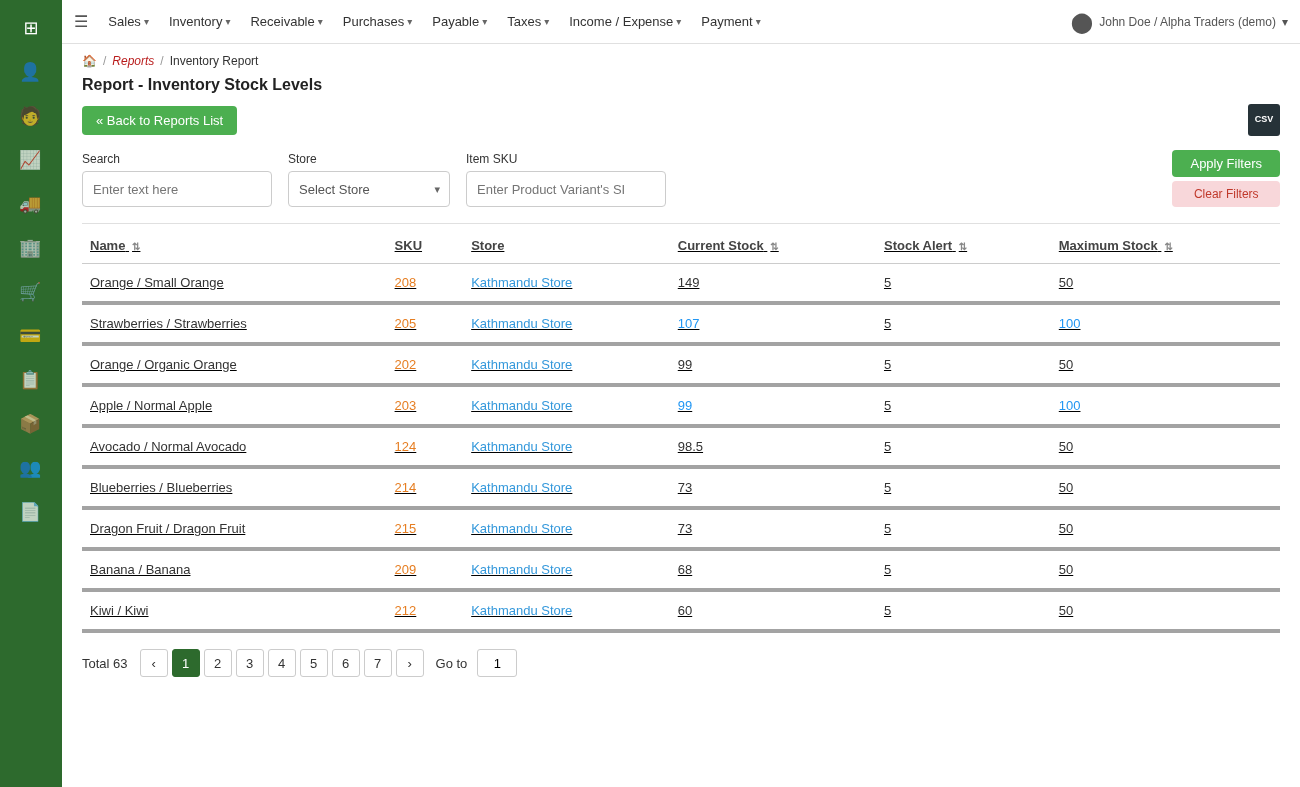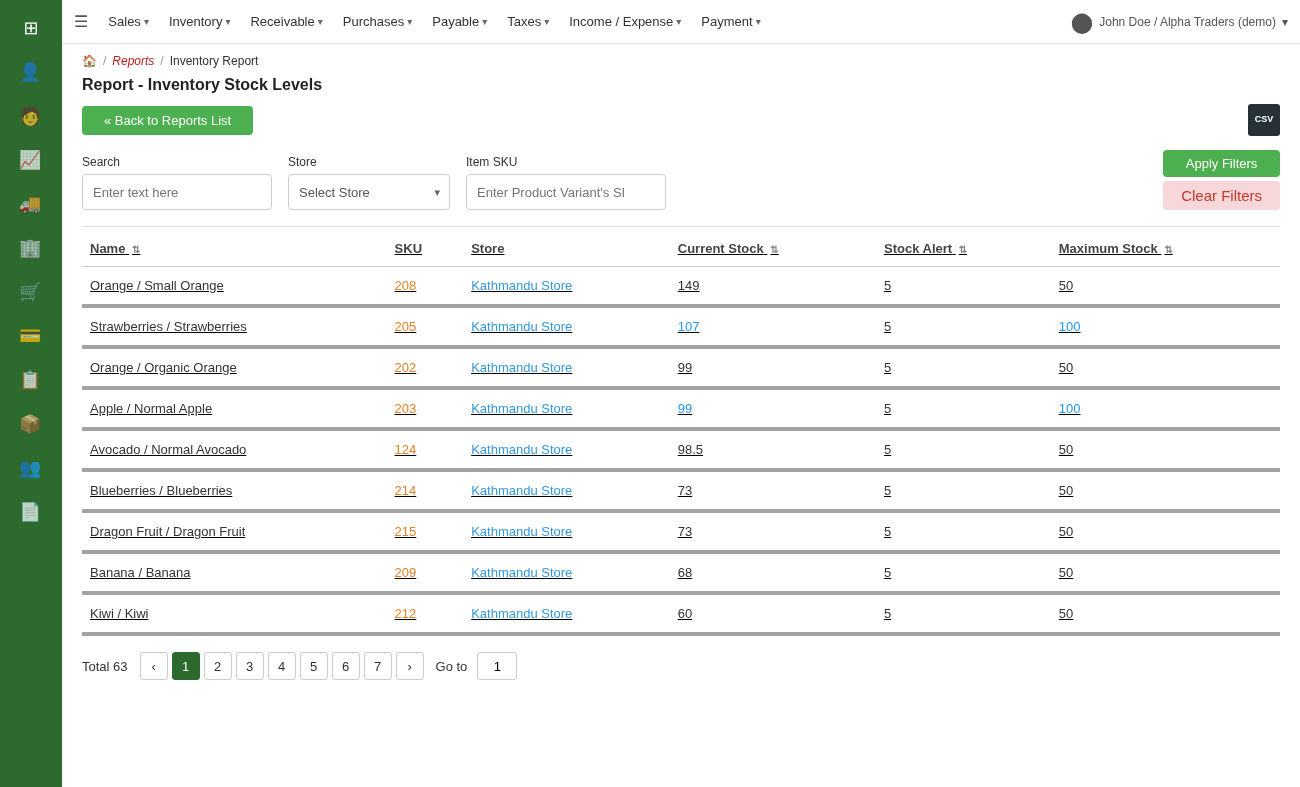--- a/index.html
+++ b/index.html
@@ -95,21 +95,21 @@
     
     .action-bar {
       padding: 0 20px 14px 20px;
       display: flex; align-items: center; justify-content: space-between;
     }
 
     .btn-back {
       background: #4caf50;
       color: #fff;
       border: none;
-      padding: 7px 22px;
+      padding: 7px 14px;
       border-radius: 4px;
       cursor: pointer;
       font-size: 13px;
       display: flex; align-items: center; gap: 6px; text-align: center;
     }
 
     .csv-icon {
       width: 32px; height: 32px;
       background: #263238;
       color: #fff;
@@ -148,21 +148,21 @@
       font-size: 11px; color: #666; pointer-events: none;
     }
 
     .filter-buttons { display: flex; flex-direction: column; gap: 4px; margin-left: auto; }
     .btn-apply {
       background: #4caf50; color: #fff; border: none;
       padding: 6px 18px; border-radius: 4px; cursor: pointer; font-size: 13px;
     }
     .btn-clear {
       background: #f8d7da; color: #c0392b; border: none;
-      padding: 6px 18px; border-radius: 4px; cursor: pointer; font-size: 15px;
+      padding: 6px 18px; border-radius: 4px; cursor: pointer; font-size: 12px;
     }
 
     
     .divider { height: 1px; background: #e0e0e0; margin: 0 20px 0 20px; }
 
     
     .table-wrapper { padding: 0 20px; text-decoration: underline; }
     table { width: 100%; border-collapse: collapse; }
     thead tr { border-bottom: 1px solid #ccc; }
     thead th {

